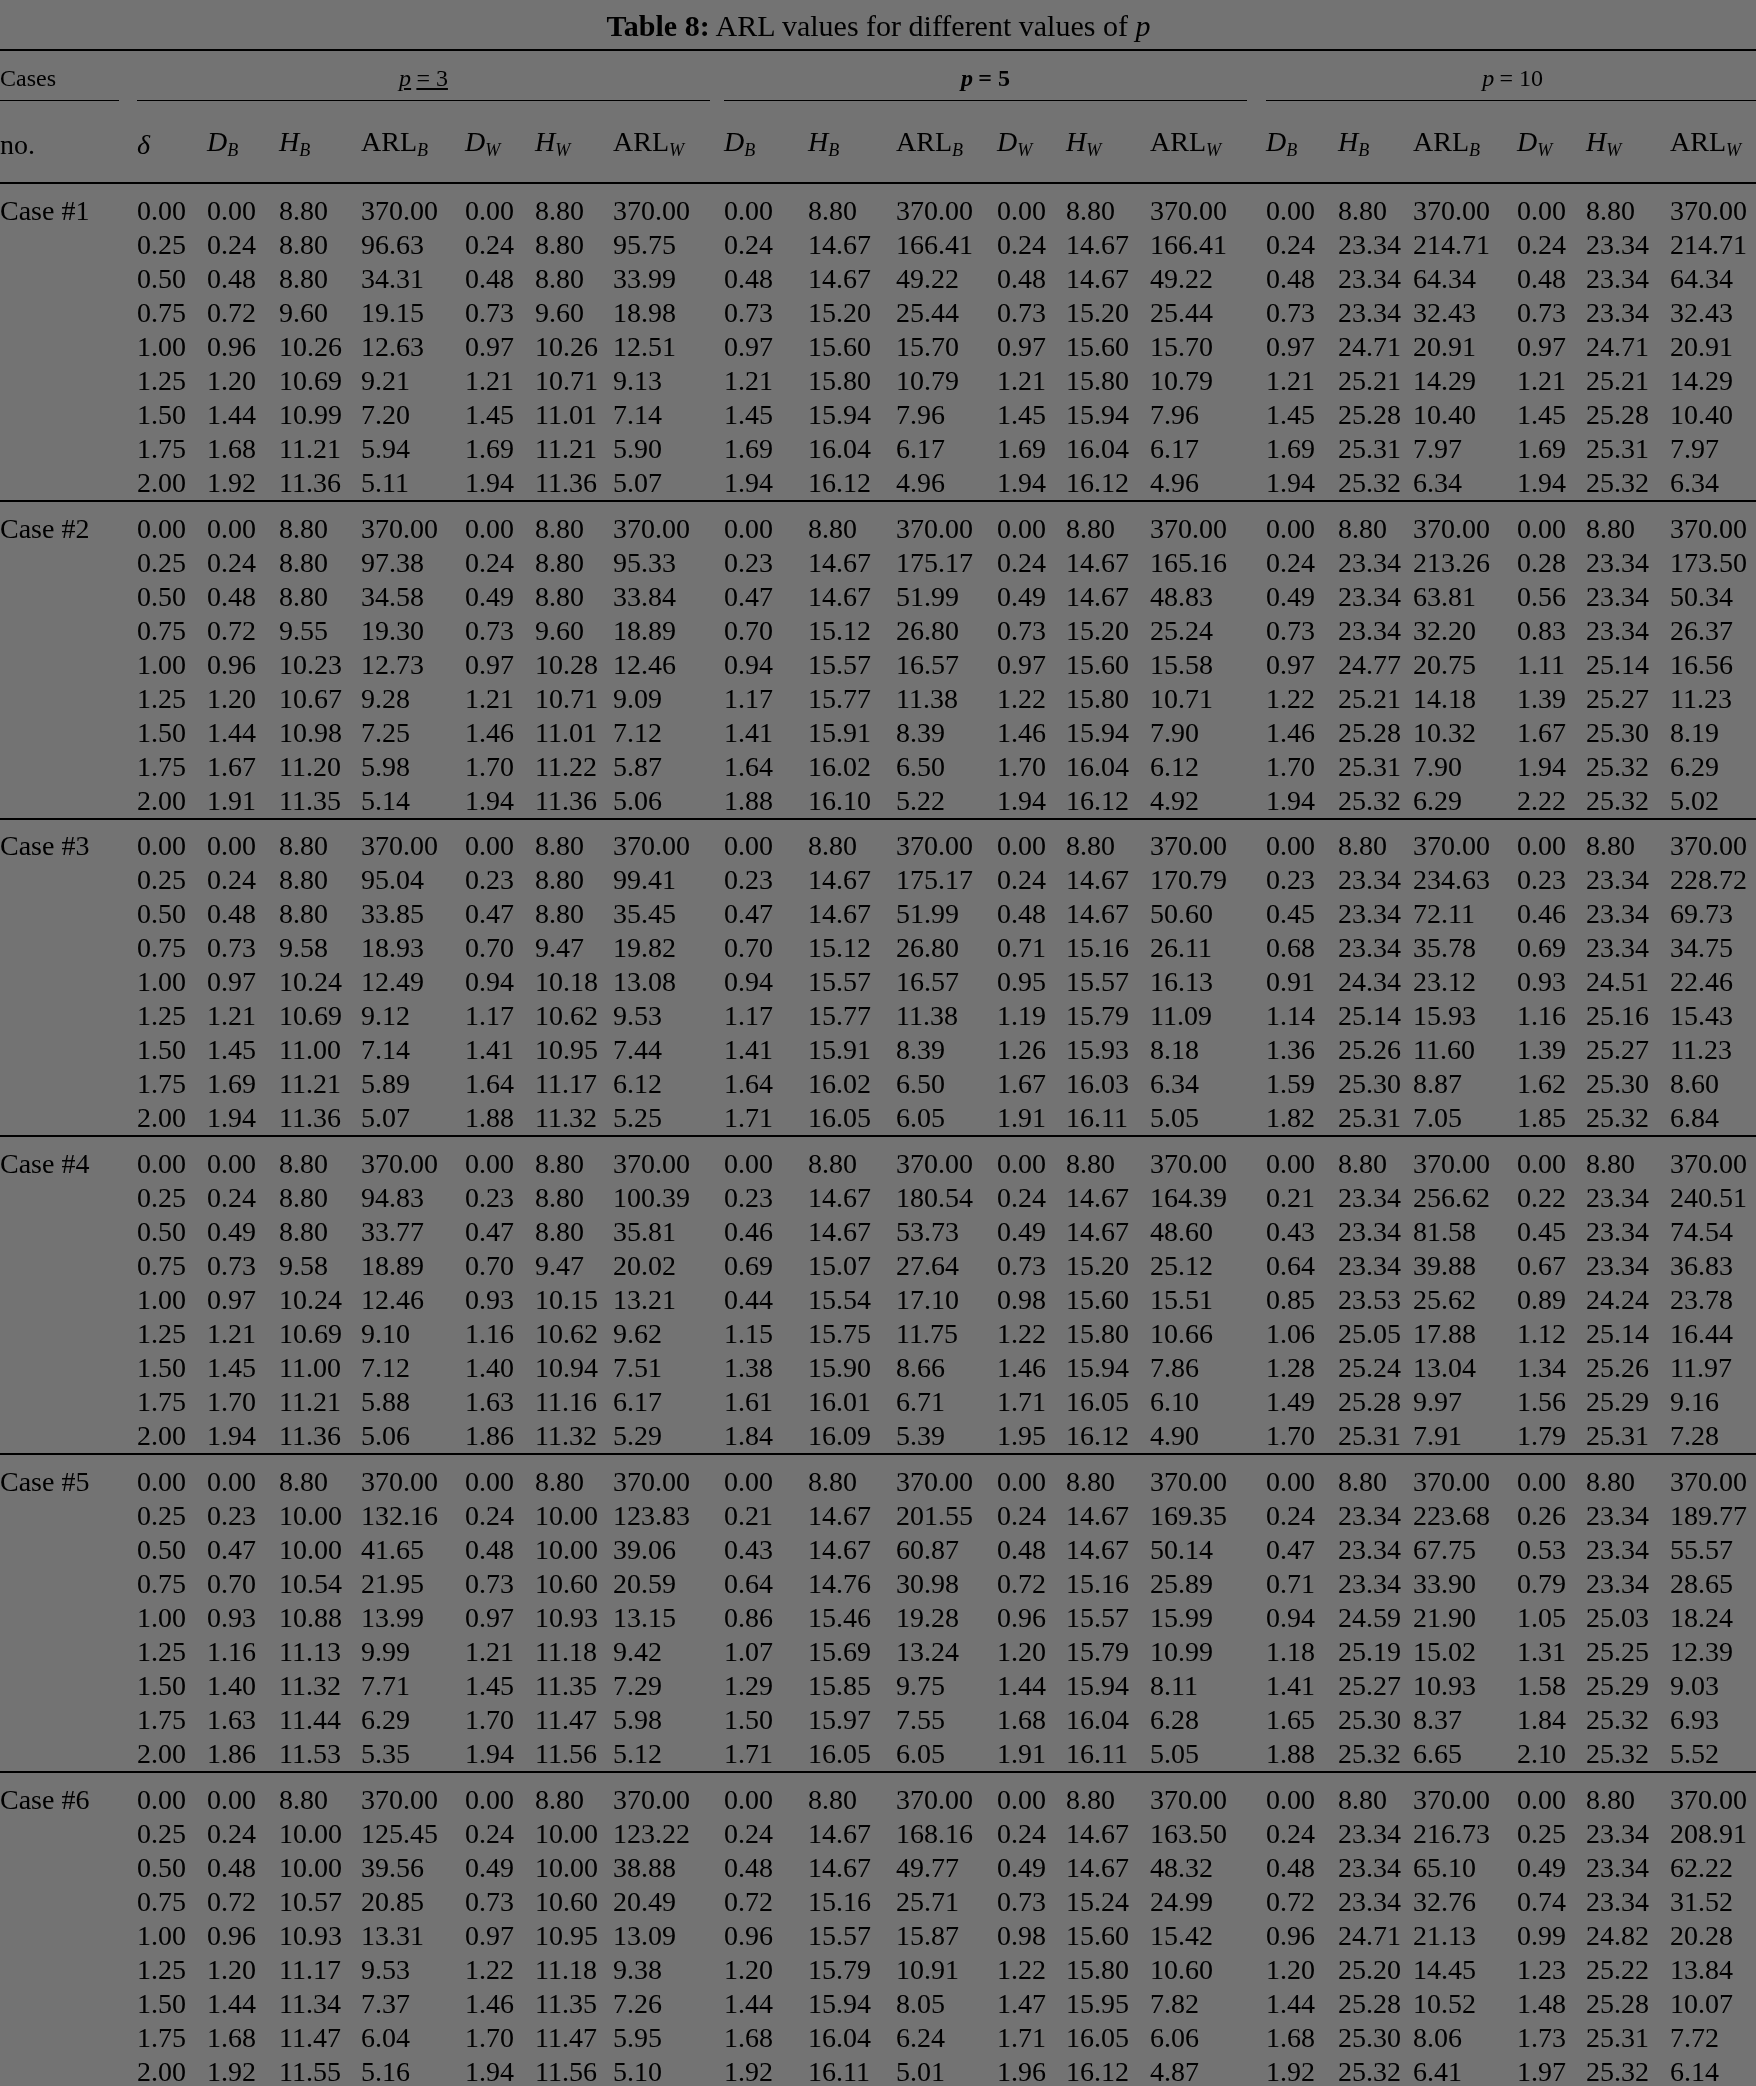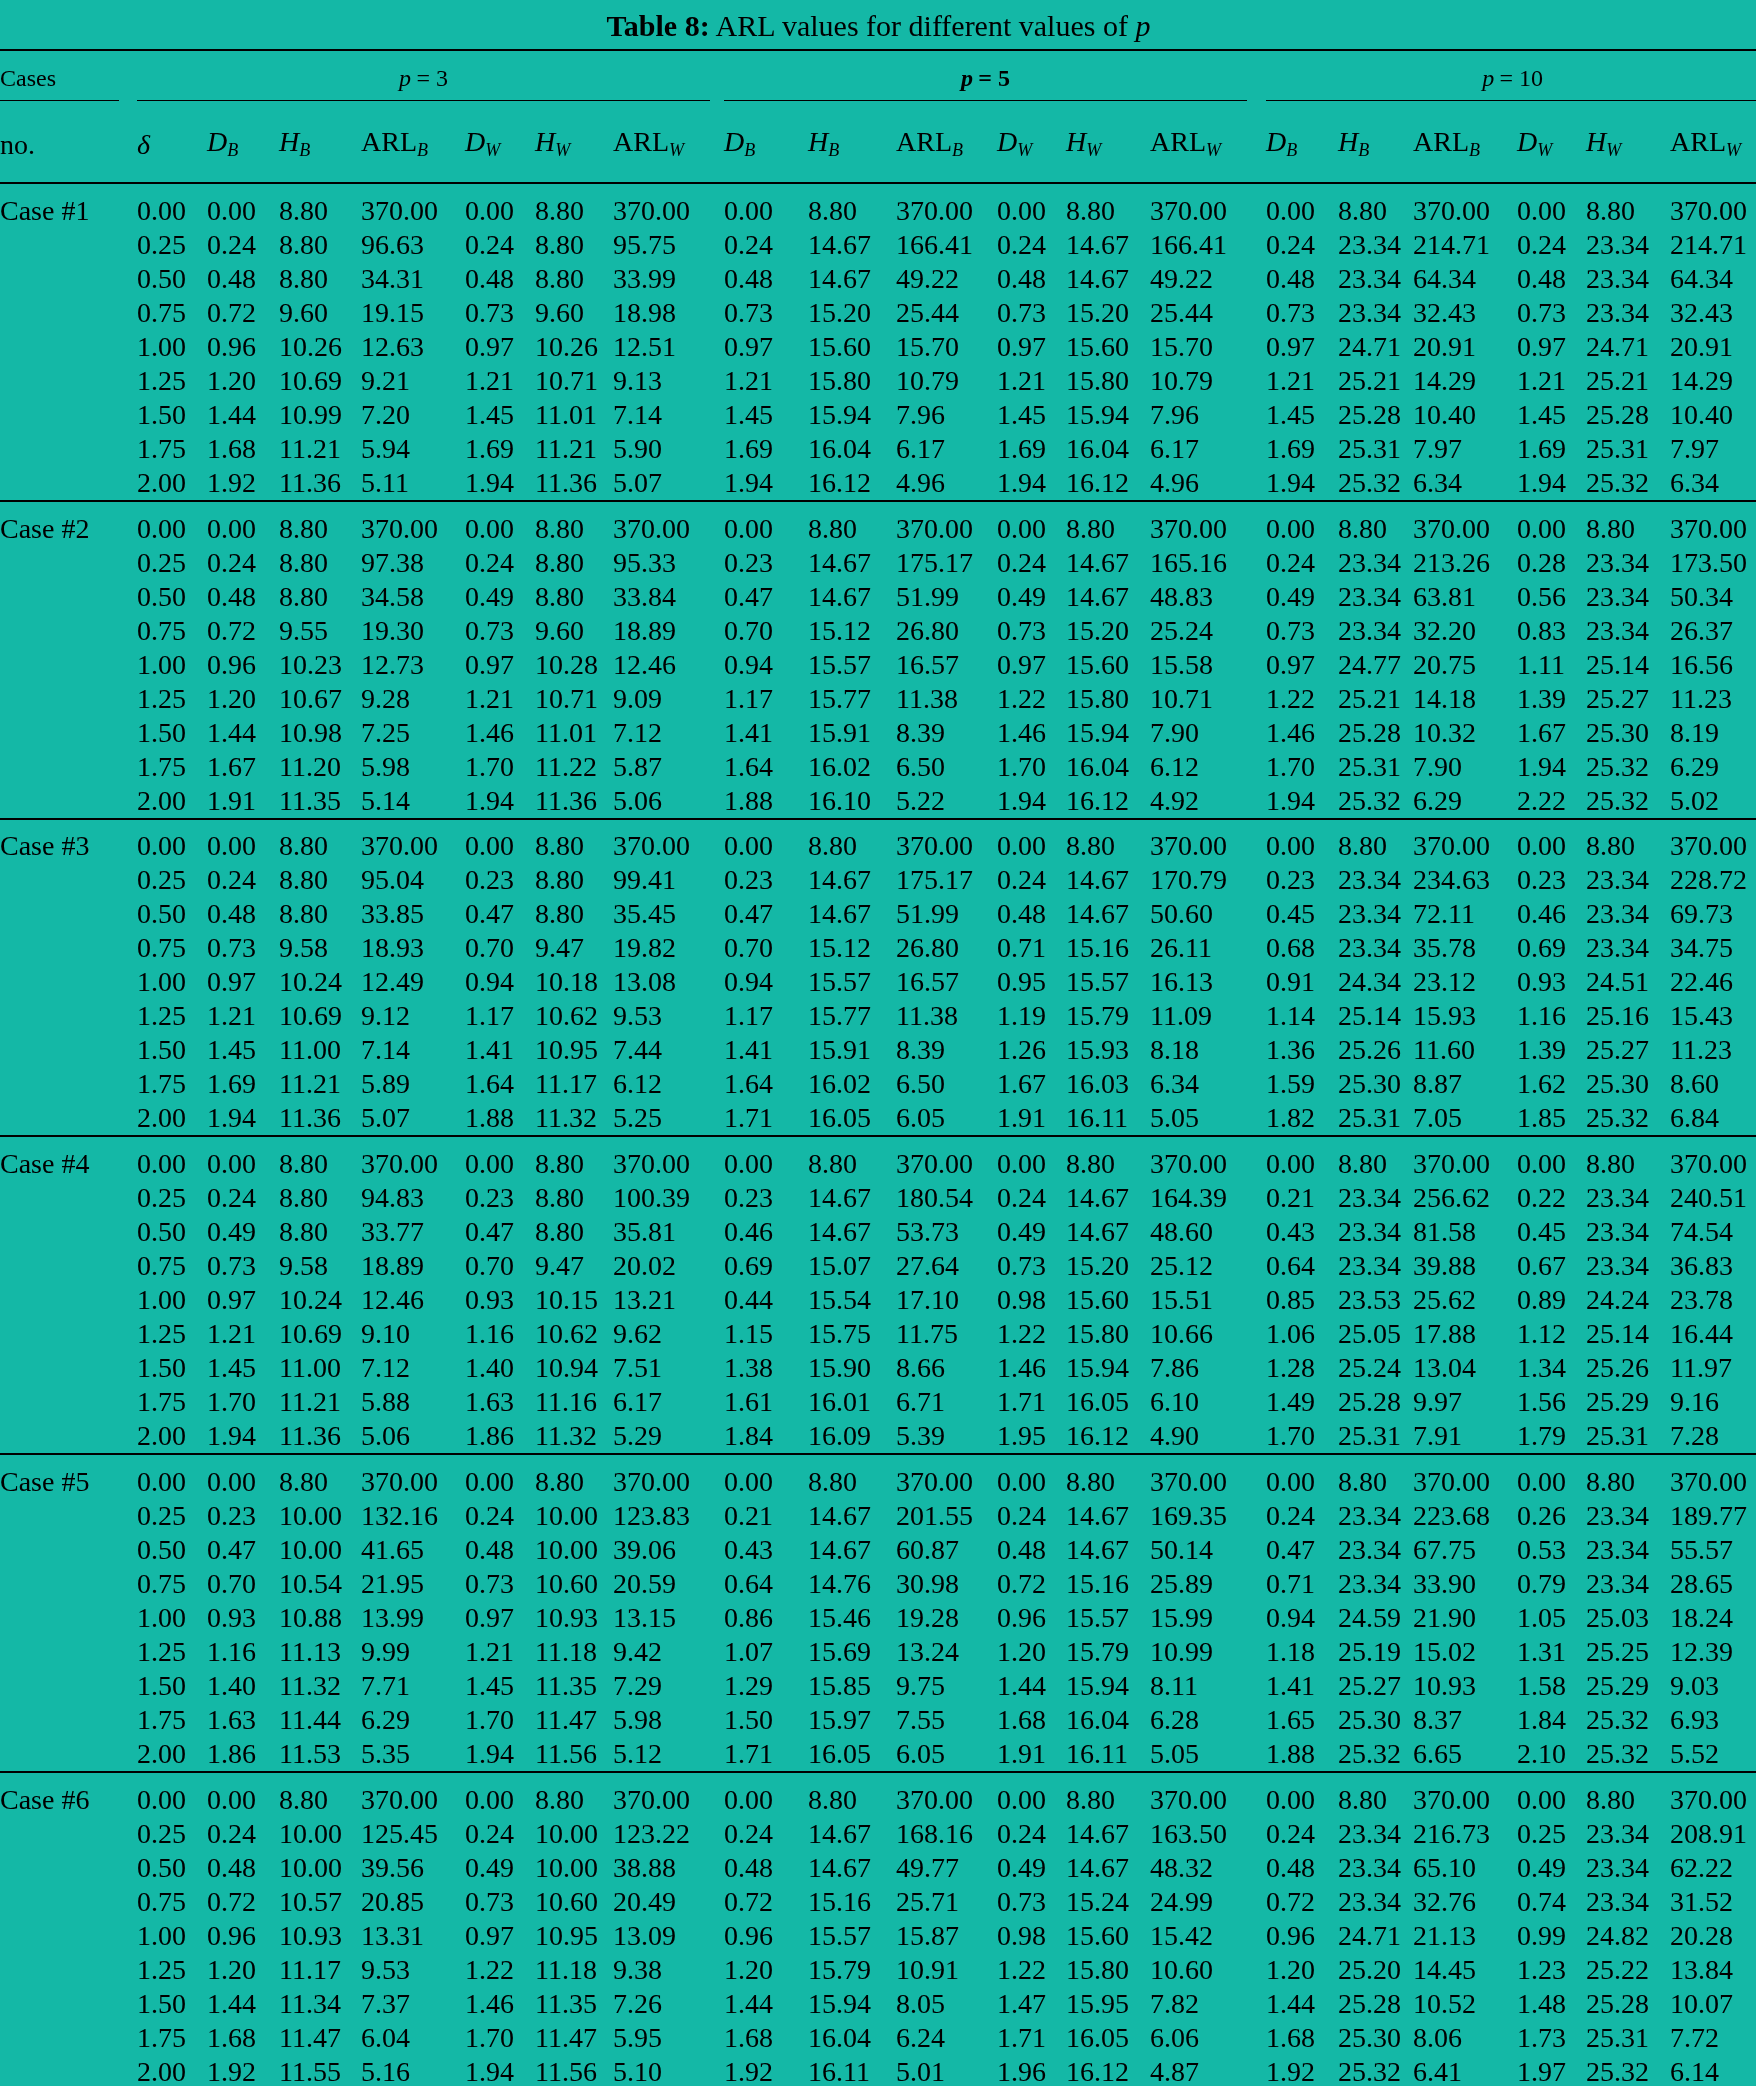--- a/index.html
+++ b/index.html
@@ -1,17 +1,17 @@
 <!DOCTYPE html>
 <html style="font-size:11px"><head>
 <meta charset="utf-8">
 <style>
   html,body{margin:0;padding:0;background:#ffffff;}
   .page{
-    width:1757px;height:2087px;background:#14b8a6;color:#000;
+    width:1757px;height:2087px;background:#737373;color:#000;
     font-family:"Liberation Serif","DejaVu Serif",serif;
     overflow:hidden;position:relative;
   }
   .title{
     text-align:center;font-size:30px;line-height:45px;height:49px;
     padding-top:2.8px;box-sizing:border-box;white-space:nowrap;
   }
   .title .bold{font-weight:bold;}
   .title .ital{font-style:italic;}
   table.arl{
@@ -19,21 +19,21 @@
     border-top:2.1px solid #000;
   }
   table.arl td, table.arl th{
     padding:0;margin:0;text-align:left;font-weight:normal;
     white-space:nowrap;overflow:visible;
   }
   tr.group-row td{vertical-align:bottom;height:50px;font-size:24px;}
   .rule-box{border-bottom:1.7px solid #000;padding-bottom:8.4px;box-sizing:border-box;}
   .rule-box.center{text-align:center;}
   .gap-r26{margin-right:18px;}
-  .gap-r20{margin-right:14px;}
+  .gap-r20{margin-right:14px;text-decoration:underline;}
   .gap-r27{margin-right:19px;font-weight:bold;}
   .pvar{font-style:italic;}
   .eq{margin-left:0.22em;}
   tr.colhead-row th{
     vertical-align:bottom;height:60px;padding-bottom:21px;
     font-size:28px;border-bottom:2.1px solid #000;
   }
   .ivar{font-style:italic;}
   .hsub{font-size:18px;font-style:italic;vertical-align:-4.9px;letter-spacing:0;}
   tbody td{font-size:28px;height:34px;line-height:34px;vertical-align:middle;}

